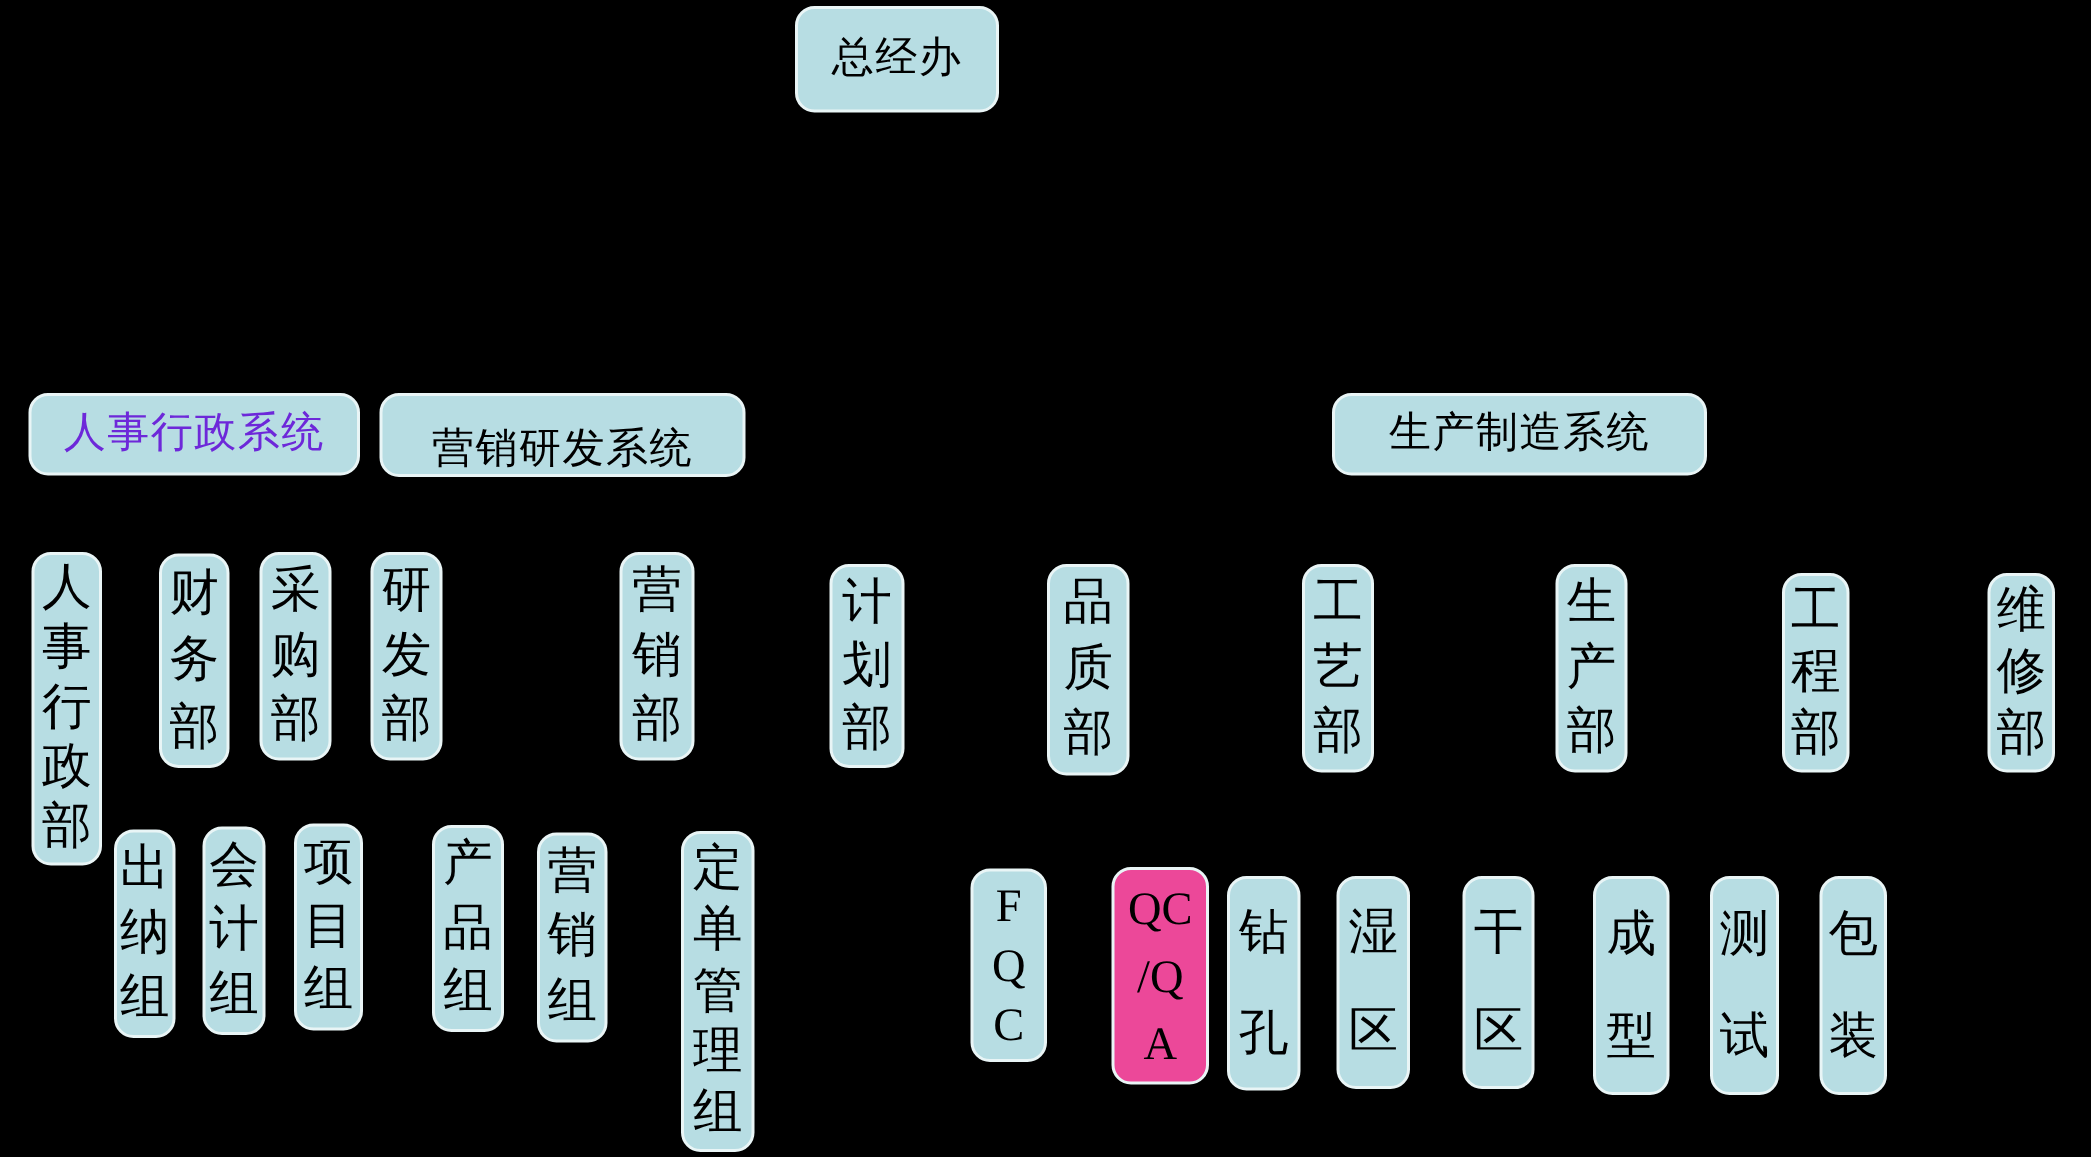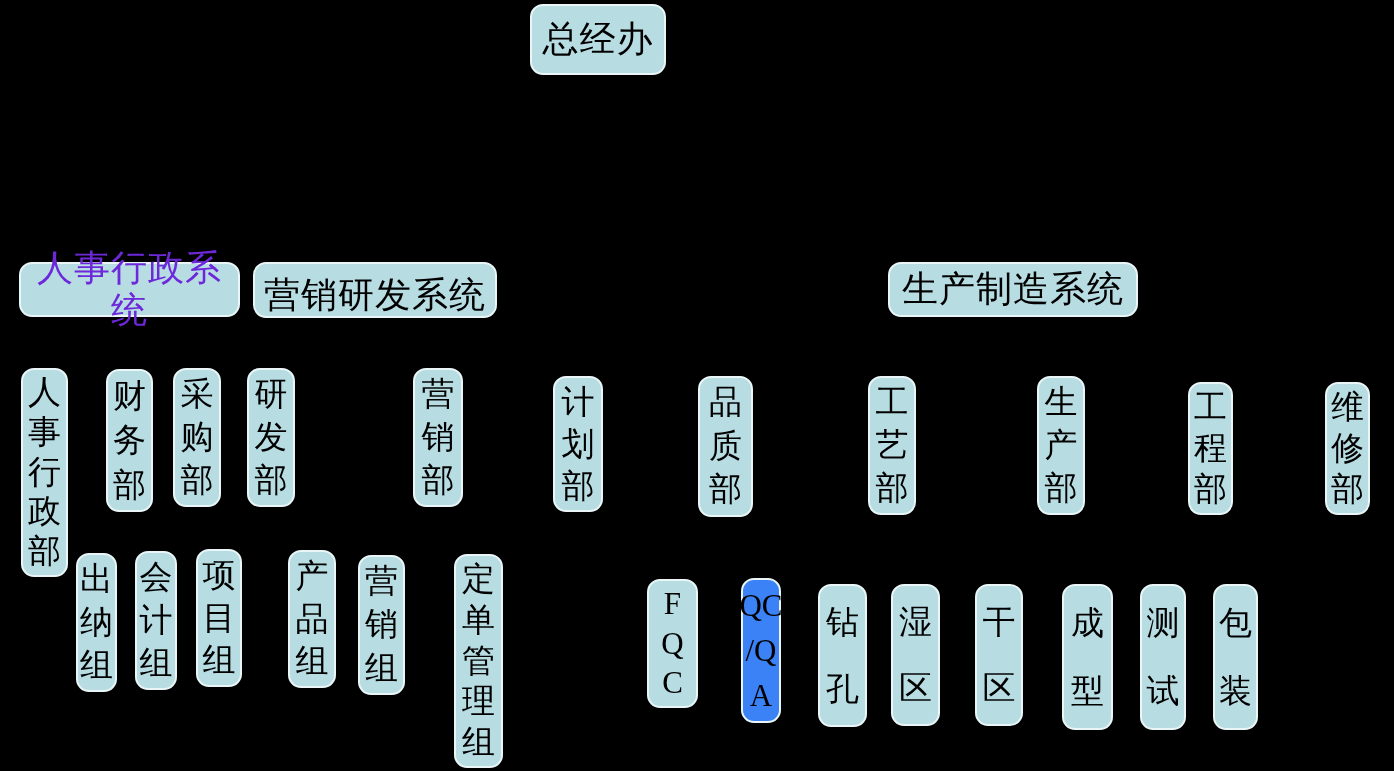--- a/index.html
+++ b/index.html
@@ -21,21 +21,21 @@
     align-items: center;
     justify-content: center;
     border-radius: 13px;
   }
   .node-label {
     white-space: pre-line;
     text-align: center;
     display: block;
   }
   .node-h .node-label {
-    font-size: 36px;
+    font-size: 28px;
     line-height: 1.15;
     letter-spacing: 1px;
   }
   .node-v .node-label {
     font-size: 33px;
   }
   .node-vl .node-label {
     font-size: 31px;
   }
 </style>
@@ -142,21 +142,21 @@
 单
 管
 理
 组</span>
     </div>
     <div class="node node-vl" style="left: 647px; top: 579px; width: 51px; height: 129px; background: rgb(183, 221, 227); border: 2px solid rgb(233, 245, 246); color: rgb(0, 0, 0);">
       <span class="node-label" style="line-height: 39.6667px;">F
 Q
 C</span>
     </div>
-    <div class="node node-vl" style="left: 741px; top: 578px; width: 40px; height: 145px; background: #3b82f6; border: 2px solid rgb(233, 245, 246); color: rgb(0, 0, 0); justify-content: center;">
+    <div class="node node-vl" style="left: 741px; top: 578px; width: 65px; height: 145px; background: #ec4899; border: 2px solid rgb(233, 245, 246); color: rgb(0, 0, 0); justify-content: center;">
       <span class="node-label" style="line-height: 45px;">QC
 /Q
 A</span>
     </div>
     <div class="node node-v" style="left: 818px; top: 584px; width: 49px; height: 143px; background: rgb(183, 221, 227); border: 2px solid rgb(233, 245, 246); color: rgb(0, 0, 0);">
       <span class="node-label" style="line-height: 66.5px;">钻
 孔</span>
     </div>
     <div class="node node-v" style="left: 891px; top: 584px; width: 49px; height: 142px; background: rgb(183, 221, 227); border: 2px solid rgb(233, 245, 246); color: rgb(0, 0, 0);">
       <span class="node-label" style="line-height: 66px;">湿

